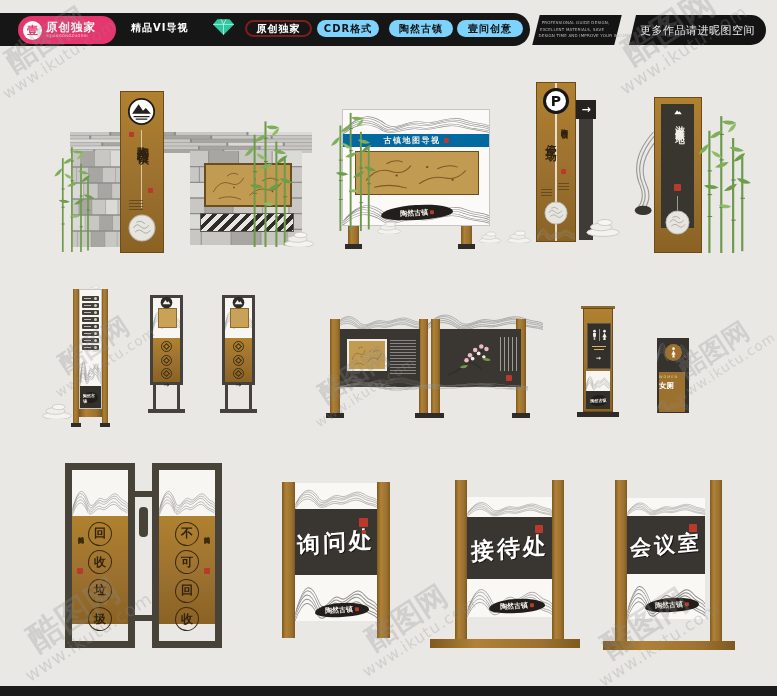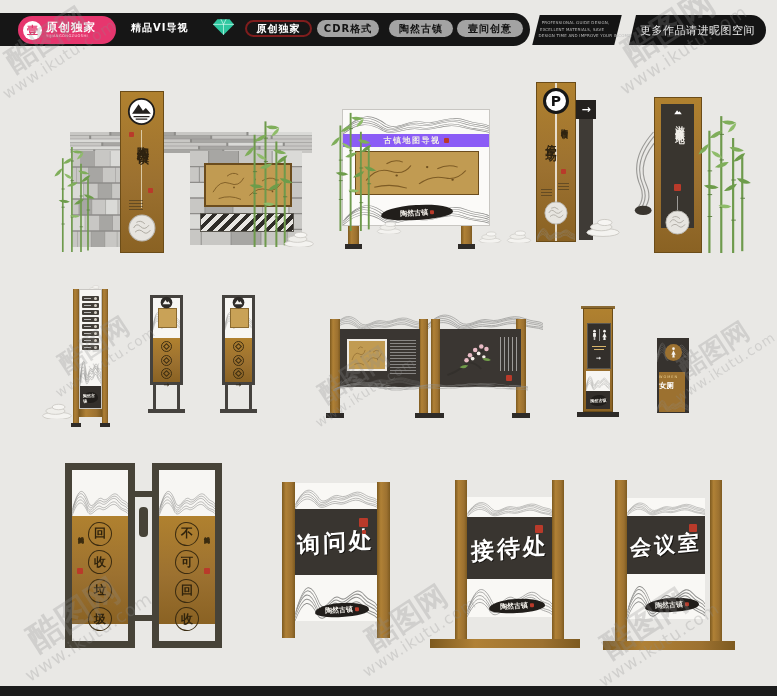--- a/index.html
+++ b/index.html
@@ -11,32 +11,32 @@
   .logo-pill{position:absolute;left:18px;top:16px;width:98px;height:28px;background:#e6366e;border-radius:14px;
              display:flex;align-items:center;gap:4px;padding-left:5px;box-sizing:border-box}
   .logo-seal{width:19px;height:19px;border-radius:50%;background:#fff;color:#e6366e;font-size:11px;font-weight:bold;
              display:flex;align-items:center;justify-content:center}
   .logo-txt{display:flex;flex-direction:column;line-height:1}
   .logo-title{color:#fff;font-size:11.5px;font-weight:bold;letter-spacing:1px}
   .logo-sub{color:#ffd5e2;font-size:3.6px;letter-spacing:.4px;margin-top:1.5px}
   .htitle{position:absolute;left:131px;top:21px;color:#fff;font-size:10px;font-weight:bold;letter-spacing:1px}
   .pill{position:absolute;top:20px;height:17px;border-radius:9px;display:flex;align-items:center;justify-content:center;
         font-size:10px;font-weight:bold;letter-spacing:1px;box-sizing:border-box}
-  .pill.solid{background:#a3a3a3;color:#141414}
+  .pill.solid{background:#7dd3fc;color:#141414}
   .pill.outline{background:transparent;border:2px solid #7f1d1d;color:#fff}
   .tagline-blk{position:absolute;left:536px;top:15px;width:82px;height:30px;background:#141414;transform:skewX(-14deg);
                display:flex;flex-direction:column;justify-content:center;padding:0 4px;box-sizing:border-box}
   .tagline-blk span{display:block;transform:skewX(14deg);color:#bdbdbd;font-size:4px;line-height:6.5px;letter-spacing:.2px;white-space:nowrap}
   .more-blk{position:absolute;left:629px;top:15px;width:137px;height:30px;background:#141414;border-radius:0 15px 15px 0;
             display:flex;align-items:center;justify-content:center;clip-path:polygon(7px 0,100% 0,100% 100%,0 100%)}
   .more-blk span{color:#f0f0f0;font-size:11px;letter-spacing:.5px}
   
   .wood{background:linear-gradient(90deg,#7d5a20,#b08136 30%,#9c7130 75%,#7d5a20)}
   .woodpanel{background:linear-gradient(180deg,#b0812f,#9c7130 55%,#8a6223)}
-  .darkp{background:#8b5cf6}
+  .darkp{background:#0369a1}
   .vtext{writing-mode:vertical-rl;text-orientation:upright}
   .brush{background:#211e1b;border-radius:50% 48% 52% 50%/62% 55% 45% 38%;display:flex;align-items:center;
          justify-content:center;gap:2px;transform:rotate(-3deg)}
   .brush span{color:#f2efe9;font-weight:bold}
   .rseal{background:#b93a2a;display:inline-block;border-radius:1px}
   .calli{font-weight:bold;color:#fff;transform:rotate(-5deg) skewX(-4deg);letter-spacing:3px;white-space:nowrap;
          text-shadow:1px 1px 0 #14120f}
   .slat{position:relative;height:5px;margin:2px 2px;background:#433f39;border-radius:1px}
   .slat::before{content:"";position:absolute;left:2px;top:2px;right:8px;height:1px;background:rgba(255,255,255,.65)}
   .slat::after{content:"";position:absolute;right:2px;top:1px;width:3px;height:3px;border-radius:50%;background:#d8d3c8}

